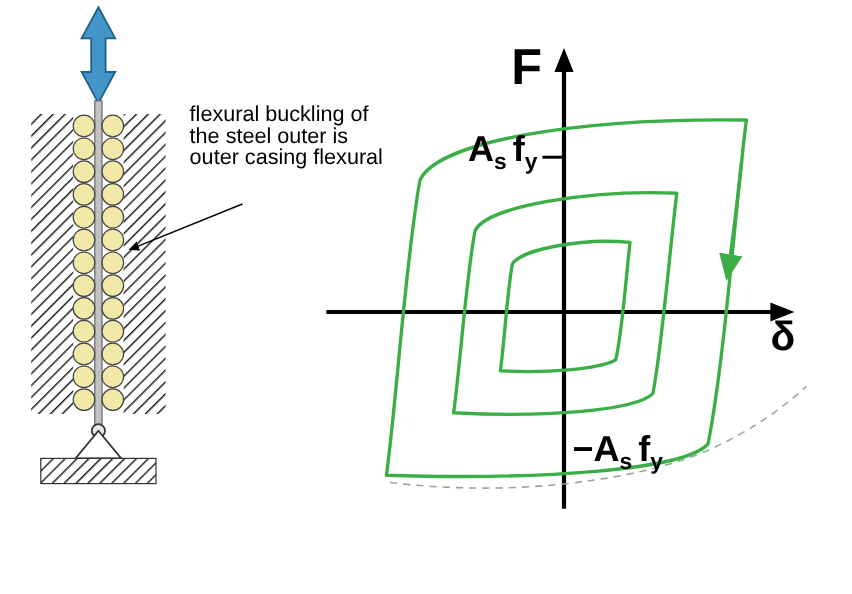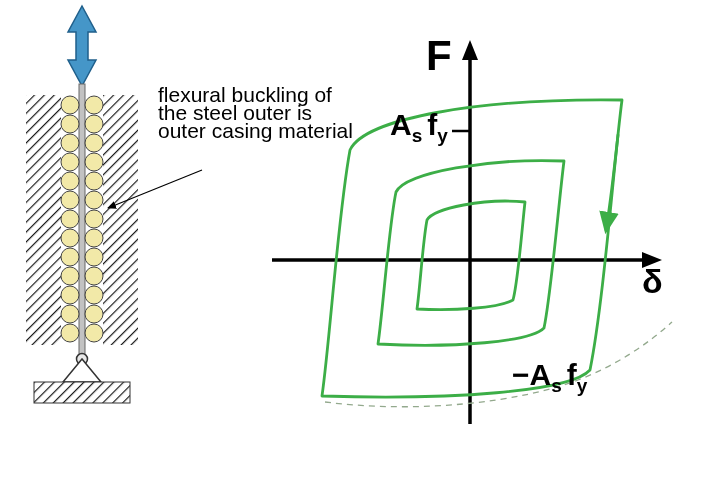--- a/index.html
+++ b/index.html
@@ -6,30 +6,30 @@
   .canvas{
     position:relative;
     width:710px;height:495px;
     background:#ffffff;
     font-family:"Liberation Sans", sans-serif;
     overflow:hidden;
   }
   .abs{position:absolute;}
   .annotation{
     left:158px; top:86px; width:200px;
-    font-size:21px; line-height:18px; color:#000;
+    font-size:18px; line-height:18px; color:#000;
   }
   .axis-label{font-weight:bold; color:#000;}
   .f-label{left:426px; top:32px; font-size:42px;}
   .d-label{left:642px; top:262px; font-size:34px;}
   .yield-label{font-weight:bold; font-size:30px; color:#000; white-space:nowrap;}
   .yield-label sub{font-size:19px;}
   .yield-label .fpart{margin-left:5px;}
   .pos-yield{left:390px; top:108px;}
-  .neg-yield{left:512px; top:358px;}
+  .neg-yield{left:477px; top:358px;}
   svg{display:block;}
 </style>
 </head>
 <body>
 
 <div class="canvas">
 
   <svg class="abs" style="left:0;top:0;" width="710" height="495" viewBox="0 0 710 495">
     <defs>
       <pattern id="hatch" patternUnits="userSpaceOnUse" width="7" height="7" patternTransform="rotate(45)">
@@ -114,21 +114,21 @@
                  C 522 228, 518 282, 513 300
                  C 498 308, 455 311, 417 309 Z"></path>
         <path marker-end="url(#garrow)" d="M 618 135 C 614 170, 611 200, 606 230"></path>
       </g>
     </g>
   </svg>
 
   <div class="abs annotation">
     <div>flexural buckling of</div>
     <div>the steel outer is</div>
-    <div>outer casing material</div>
+    <div>outer casing flexural</div>
   </div>
 
   <div class="abs axis-label f-label">F</div>
 
   <div class="abs axis-label d-label">δ</div>
 
   <div class="abs yield-label pos-yield">
     <span>A</span><sub>s</sub><span class="fpart">f</span><sub>y</sub>
   </div>
 

